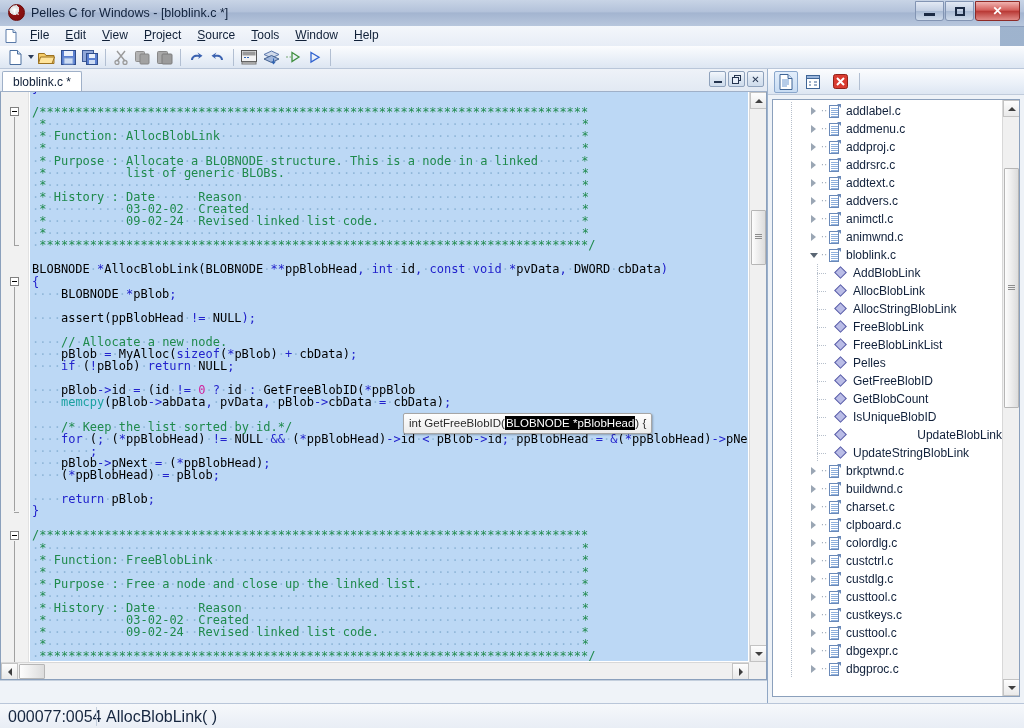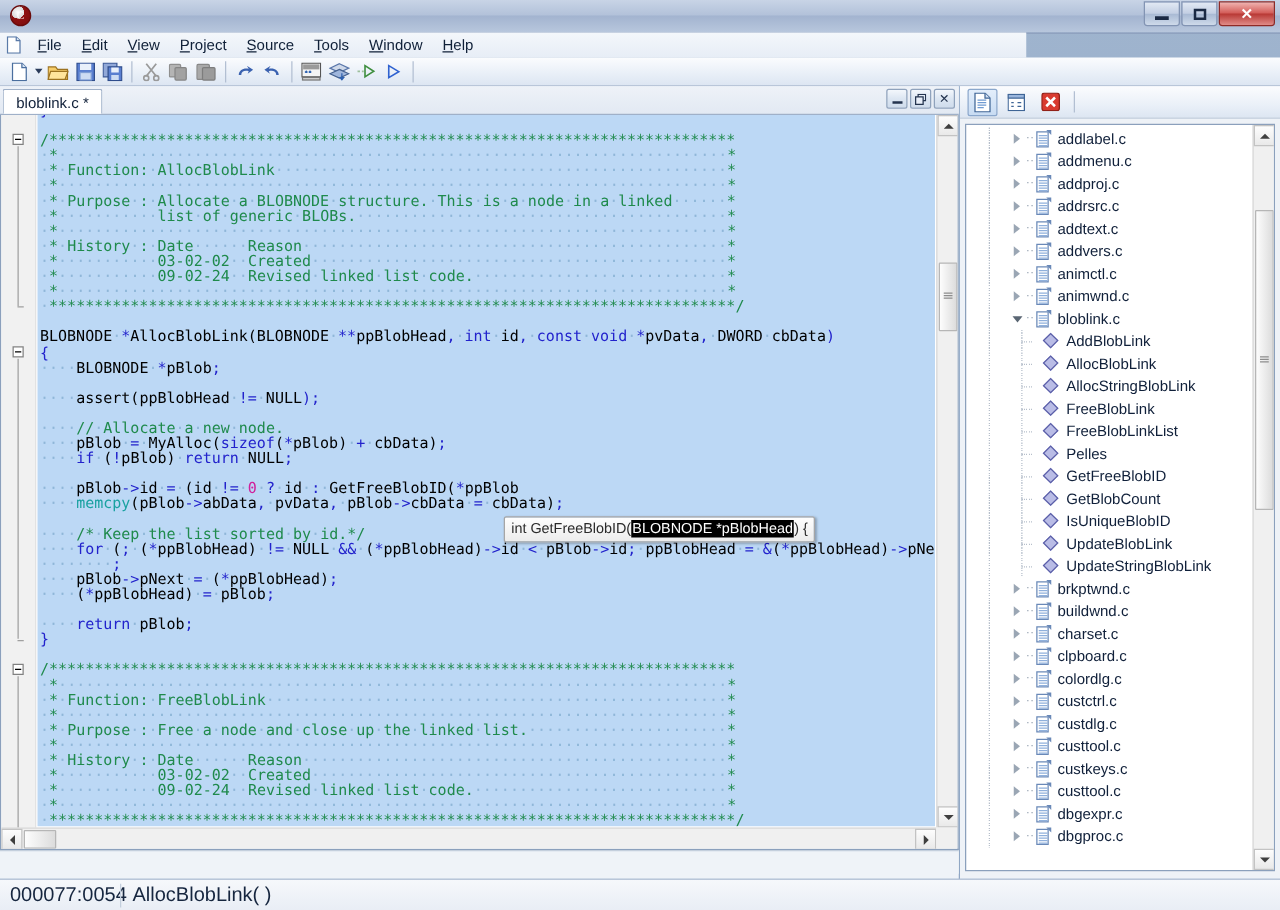--- a/index.html
+++ b/index.html
@@ -30,23 +30,23 @@
     display:flex;align-items:center;justify-content:center;color:#1b2a44;font-size:12px;
     box-sizing:border-box;}
   .win-btn.close{width:45px;
     background:linear-gradient(180deg,#f0b3b0 0%,#d4605c 45%,#b93a36 52%,#e08b87 100%);
     border-color:#8e2a26;color:#fff;font-weight:bold;}
   .win-btn .gl{font-family:"Liberation Sans",sans-serif;}
   .min-gl{display:block;width:11px;height:3px;background:#1b2a44;margin-top:6px;}
   .max-gl{display:block;width:10px;height:9px;border:2px solid #1b2a44;box-sizing:border-box;}
 
   
-  .menubar{position:absolute;left:0;top:26px;width:821px;height:20px;
+  .menubar{position:absolute;left:0;top:26px;width:1000px;height:20px;
     background:linear-gradient(180deg,#f4f7fb 0%,#e7edf6 100%);
-    border-bottom:1px solid #cfd9e8;display:flex;align-items:center;}
+    border-bottom:1px solid #cfd9e8;display:flex;}
   .menu-doc{width:22px;height:20px;display:flex;align-items:center;justify-content:center;}
   .menubar .mi{padding:2px 8px;font-size:12px;color:#102038;line-height:15px;cursor:default;}
   .menubar .mi u{text-decoration:underline;}
 
   
   .toolbar{position:absolute;left:0;top:46px;width:1024px;height:23px;
     background:linear-gradient(180deg,#fbfcfe 0%,#eaf0f8 55%,#dde6f2 100%);
     border-bottom:1px solid #b9c6d9;display:flex;align-items:center;padding-left:4px;
     box-sizing:border-box;}
   .tbtn{width:22px;height:21px;display:flex;align-items:center;justify-content:center;
@@ -164,20 +164,21 @@
 </style>
 </head>
 <body>
 
 <div class="app">
 
   <div class="titlebar">
     <div class="tb-icon">
         <span>C</span>
       </div>
+    <div class="tb-title">Pelles C for Windows - [bloblink.c *]</div>
     <div class="win-btns">
       <div class="win-btn">
           <span class="min-gl"></span>
         </div>
       <div class="win-btn">
           <span class="max-gl"></span>
         </div>
       <div class="win-btn close">
           <span class="gl">✕</span>
         </div>
@@ -576,21 +577,21 @@
           </div>
           <div class="tnode" style="padding-left:62px;">
             <div class="vline" style="left:18px;"></div>
             <div class="vline" style="left:44px;"></div>
             <div class="hline" style="left:44px;width:10px;"></div>
             <span class="dia">
               <i></i>
             </span>
             <span>IsUniqueBlobID</span>
           </div>
-          <div class="tnode" style="padding-left:62px;">
+          <div class="tnode" style="padding-left:62px;justify-content:space-between;">
             <div class="vline" style="left:18px;"></div>
             <div class="vline" style="left:44px;"></div>
             <div class="hline" style="left:44px;width:10px;"></div>
             <span class="dia">
               <i></i>
             </span>
             <span>UpdateBlobLink</span>
           </div>
           <div class="tnode" style="padding-left:62px;">
             <div class="vline" style="left:18px;"></div>

